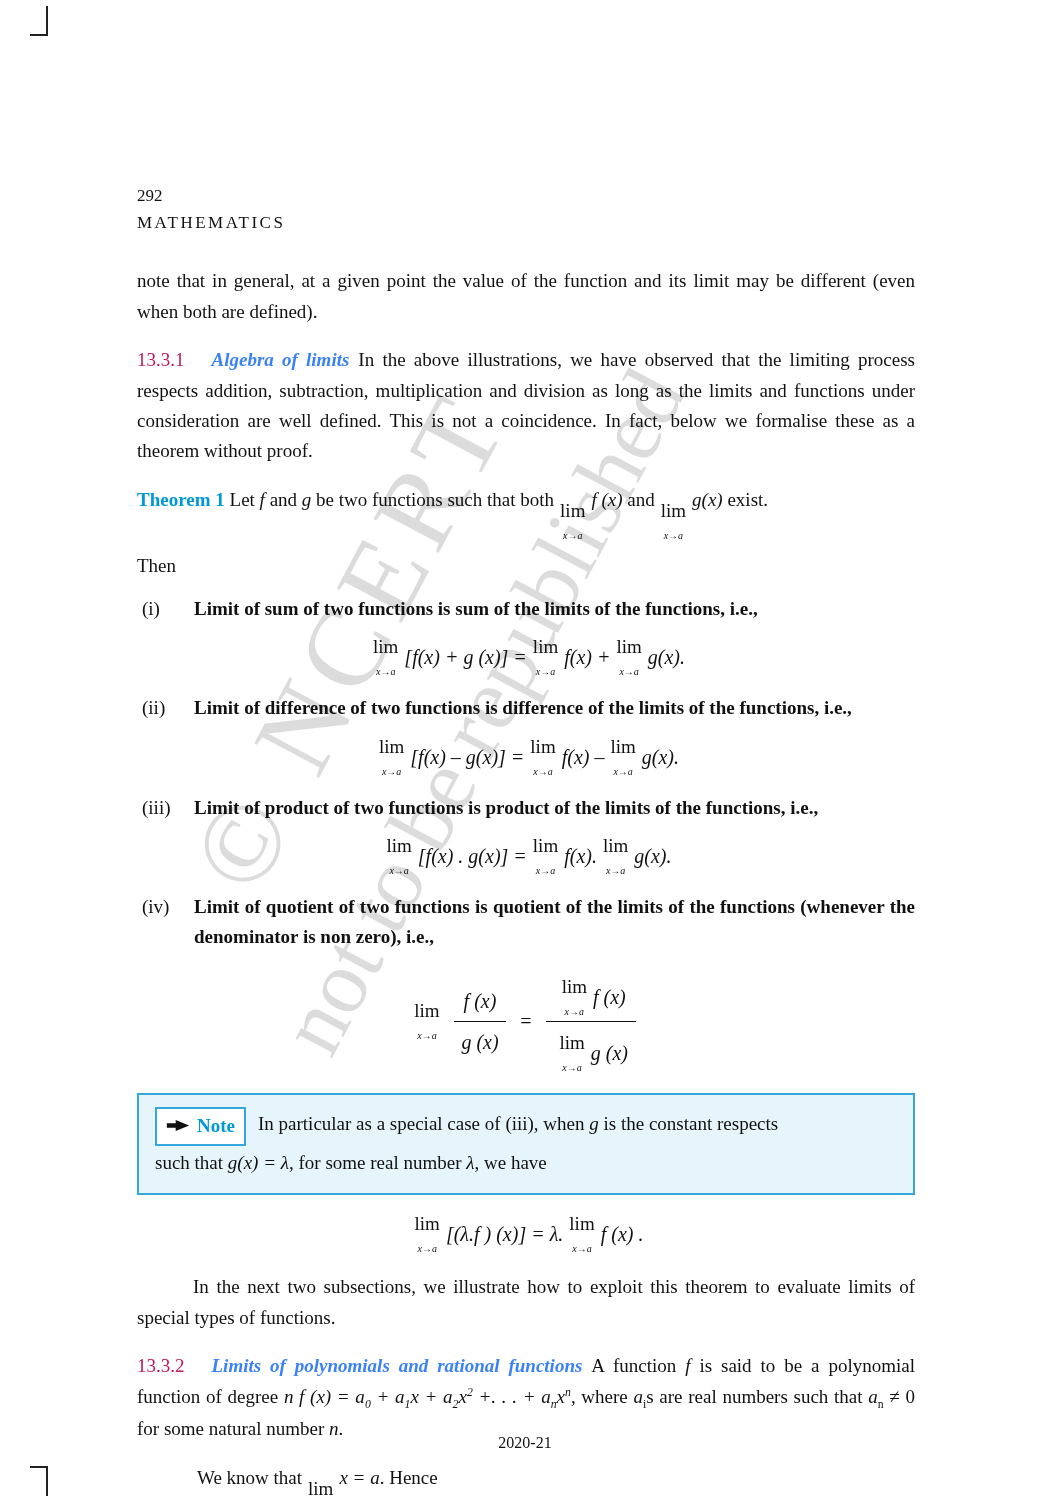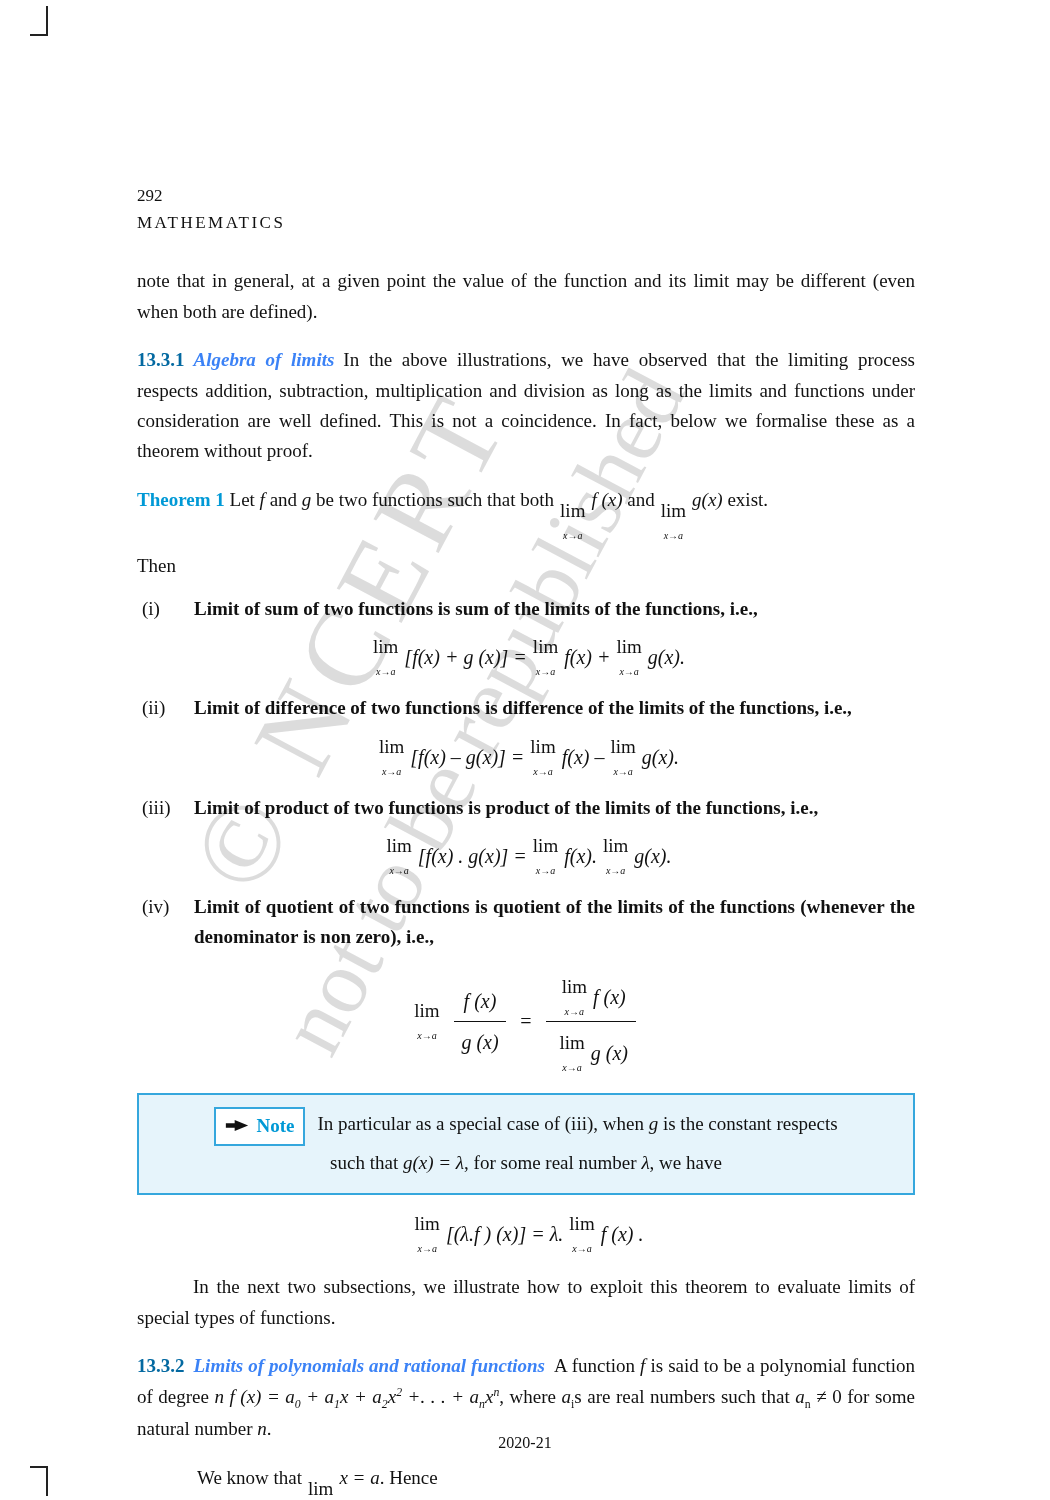--- a/index.html
+++ b/index.html
@@ -28,21 +28,21 @@
   .crop-bl { position:absolute; left:30px; top:1466px; width:16px; height:28px;
              border-right:2px solid #222; border-top:2px solid #222; }
   
   .content { position:absolute; left:137px; right:135px; top:182px; z-index:1;
              font-size:19px; line-height:1.6; }
   .pagehead { display:flex; align-items:baseline; margin-bottom:30px; font-size:17px;flex-direction:column; }
   .pagehead .pnum { margin-right:52px; }
   .pagehead .ptitle { letter-spacing:2.5px; }
   .para { margin:0 0 18px; text-align:justify; }
   .accent { color:#0099d6; }
-  .hnum  { color:#0369a1; font-weight:bold; margin-right:9px; }
+  .hnum  { color:#be185d; font-weight:normal; margin-right:27px; }
   .htitle{ color:#3b82f6; font-weight:bold; font-style:italic; margin-right:9px; }
   i { font-style:italic; }
   .mi { font-style:italic; }
   sub { font-size:0.62em; }
   sup { font-size:0.62em; }
   
   .lim { display:inline-flex; flex-direction:column; align-items:center;
          line-height:1; vertical-align:-0.62em; margin:0 6px; font-style:normal;gap:8px; }
   .lim .lm { font-size:19px; }
   .lim .ls { font-size:10px; font-style:italic; margin-top:3px; }
@@ -54,21 +54,21 @@
   .formula { text-align:center; margin:8px 0 16px; }
   .fwrap  { display:inline-flex; align-items:center; font-size:20px; }
   .fwrap2 { display:inline-flex; align-items:center; }
   .frac { display:inline-flex; flex-direction:column; align-items:center;
           vertical-align:middle; margin:0 8px; }
   .frac .num { border-bottom:1.4px solid #111; padding:1px 10px 4px; }
   .frac .den { padding-top:4px; }
   .eq { margin:0 6px; }
   
   .note-box { border:2px solid #35a7dd; background:rgba(222,240,250,0.75);
-              padding:12px 16px 14px; margin:4px 0 10px; line-height:1.75;text-align:center; }
+              padding:12px 16px 14px; margin:4px 0 10px; line-height:1.75; }
   .note-tag { display:inline-flex; align-items:center; gap:7px;
               border:2px solid #35a7dd; background:#fff; padding:0 9px 2px;
               margin-right:12px; vertical-align:-2px; }
   .note-tag .nlabel { color:#0099d6; font-weight:bold; }
   .hand-icon svg { width:24px; height:13px; display:block; }
   .indent { text-indent:56px; }
   .know { margin:6px 0 0; padding-left:60px; }
   .footer { position:absolute; left:0; right:0; top:1434px; text-align:center;
             font-size:16px; z-index:1; }
 </style>

